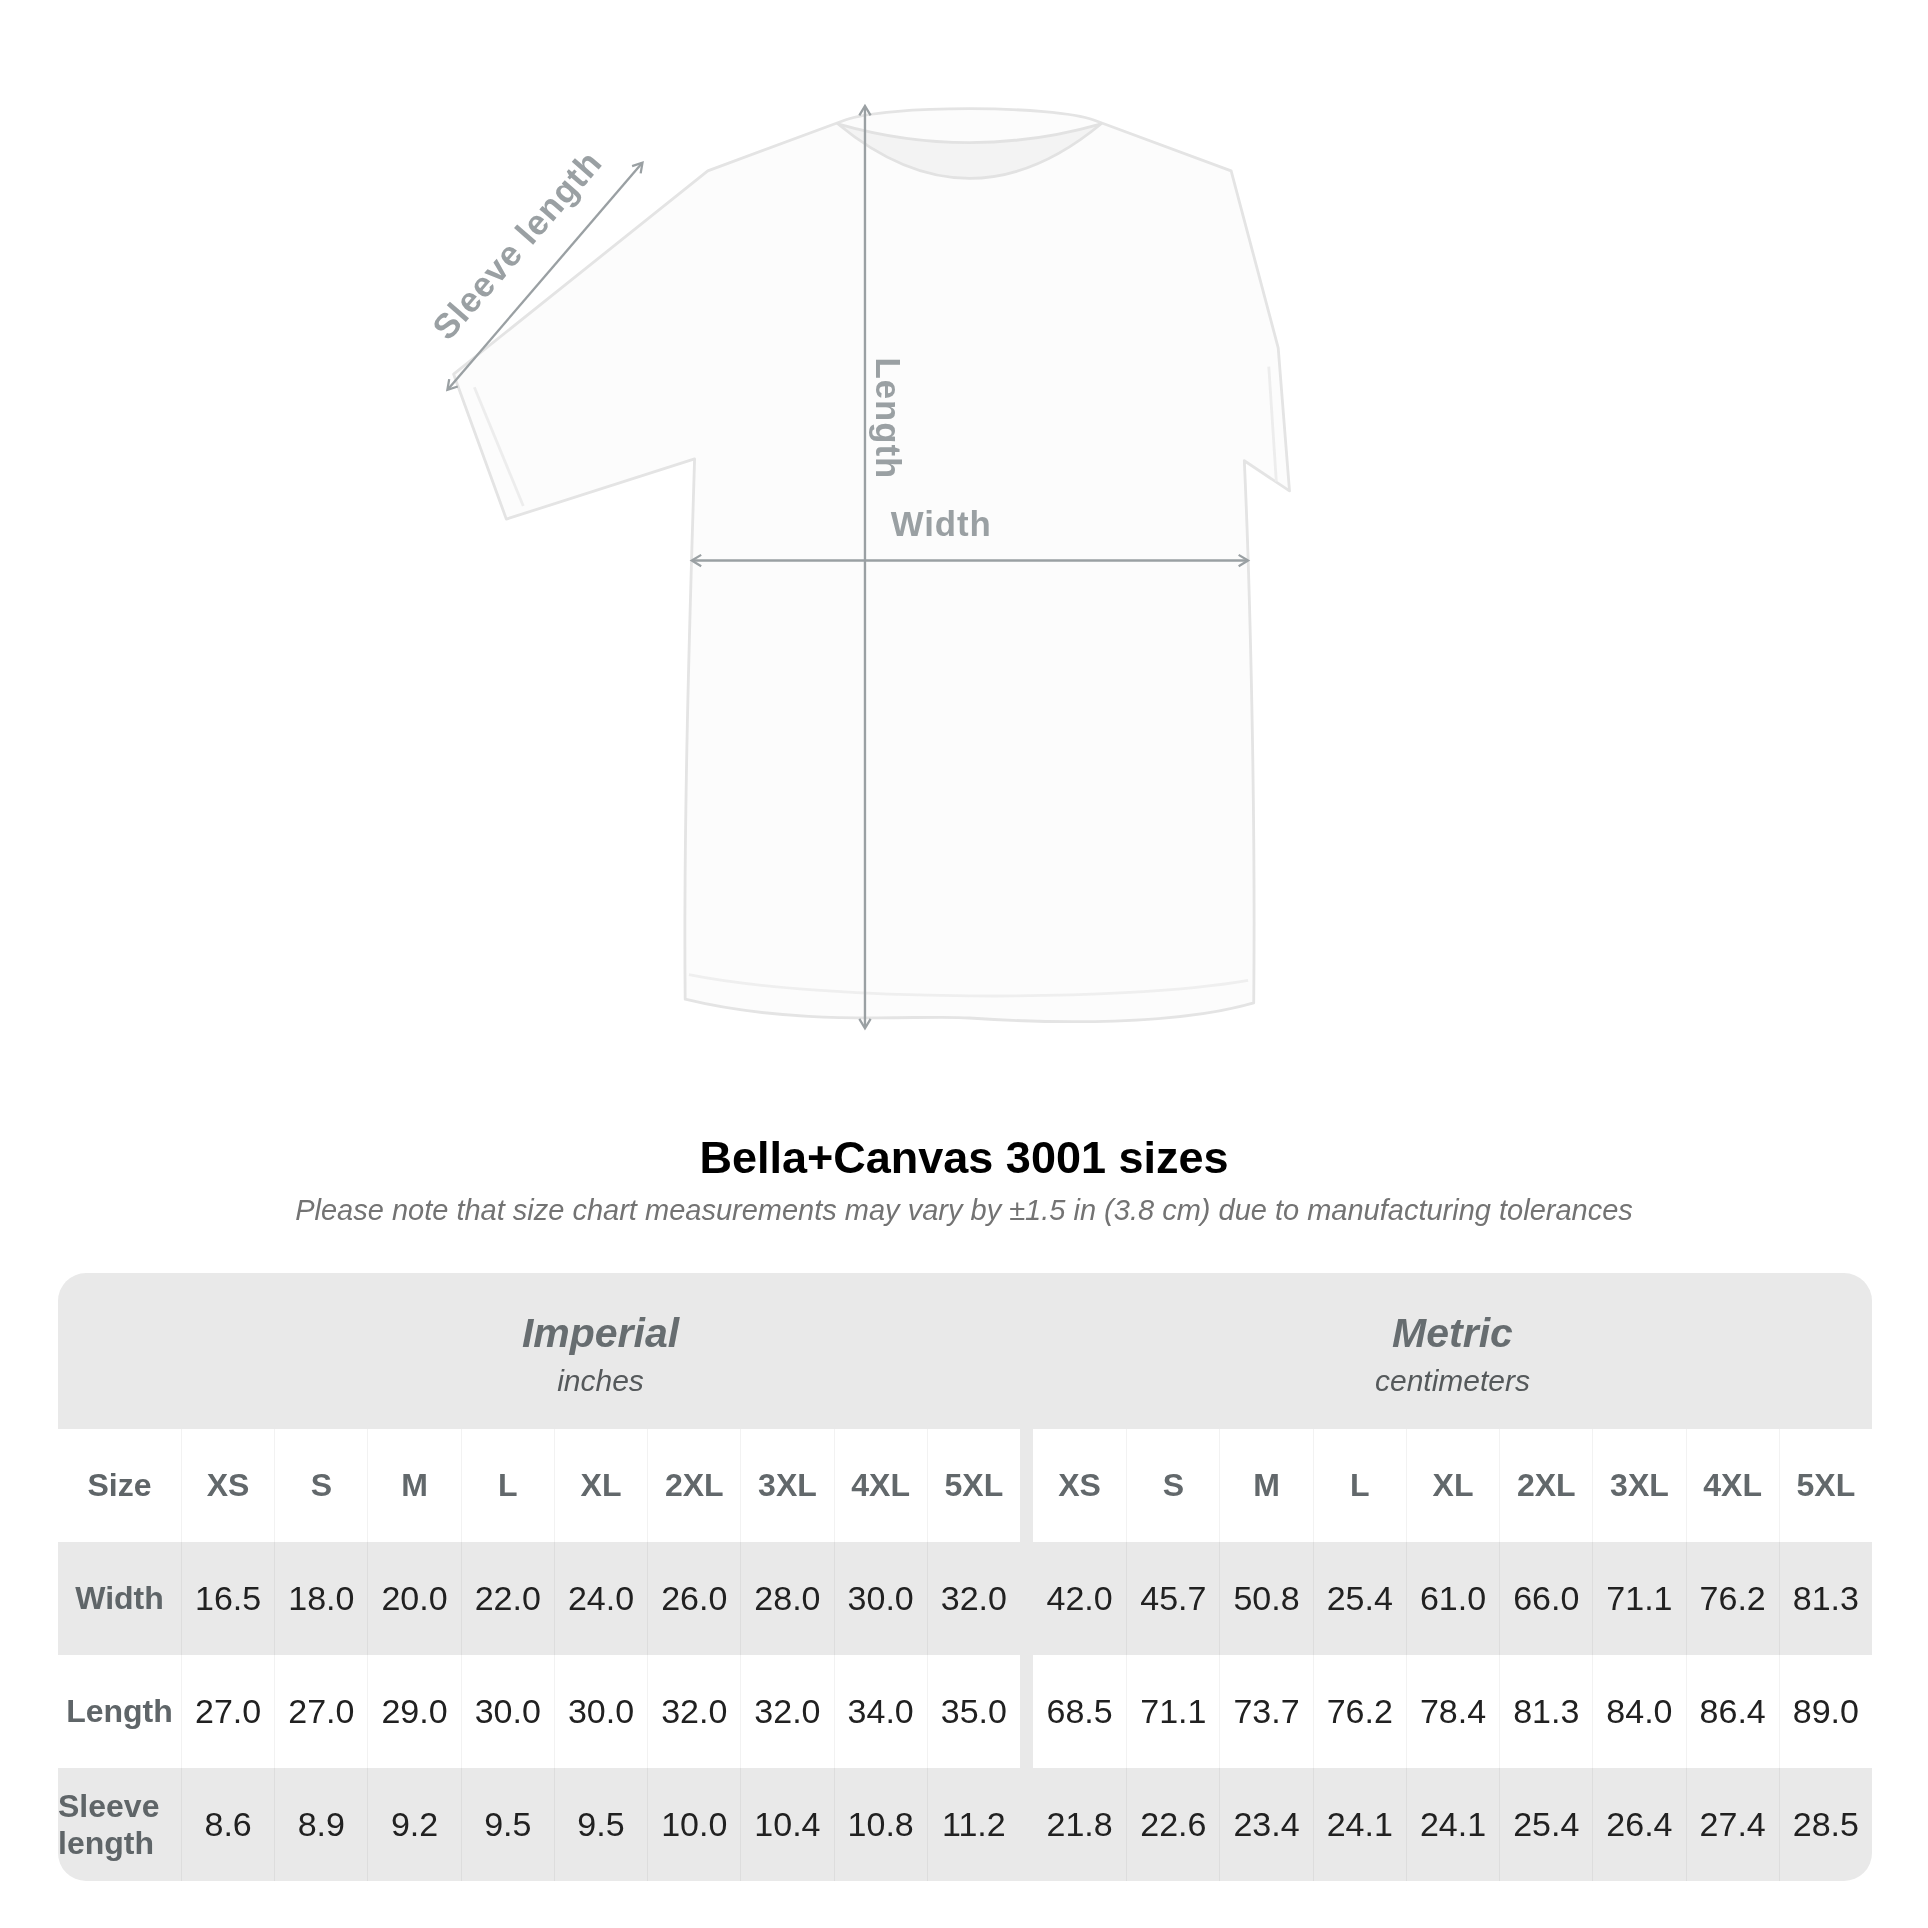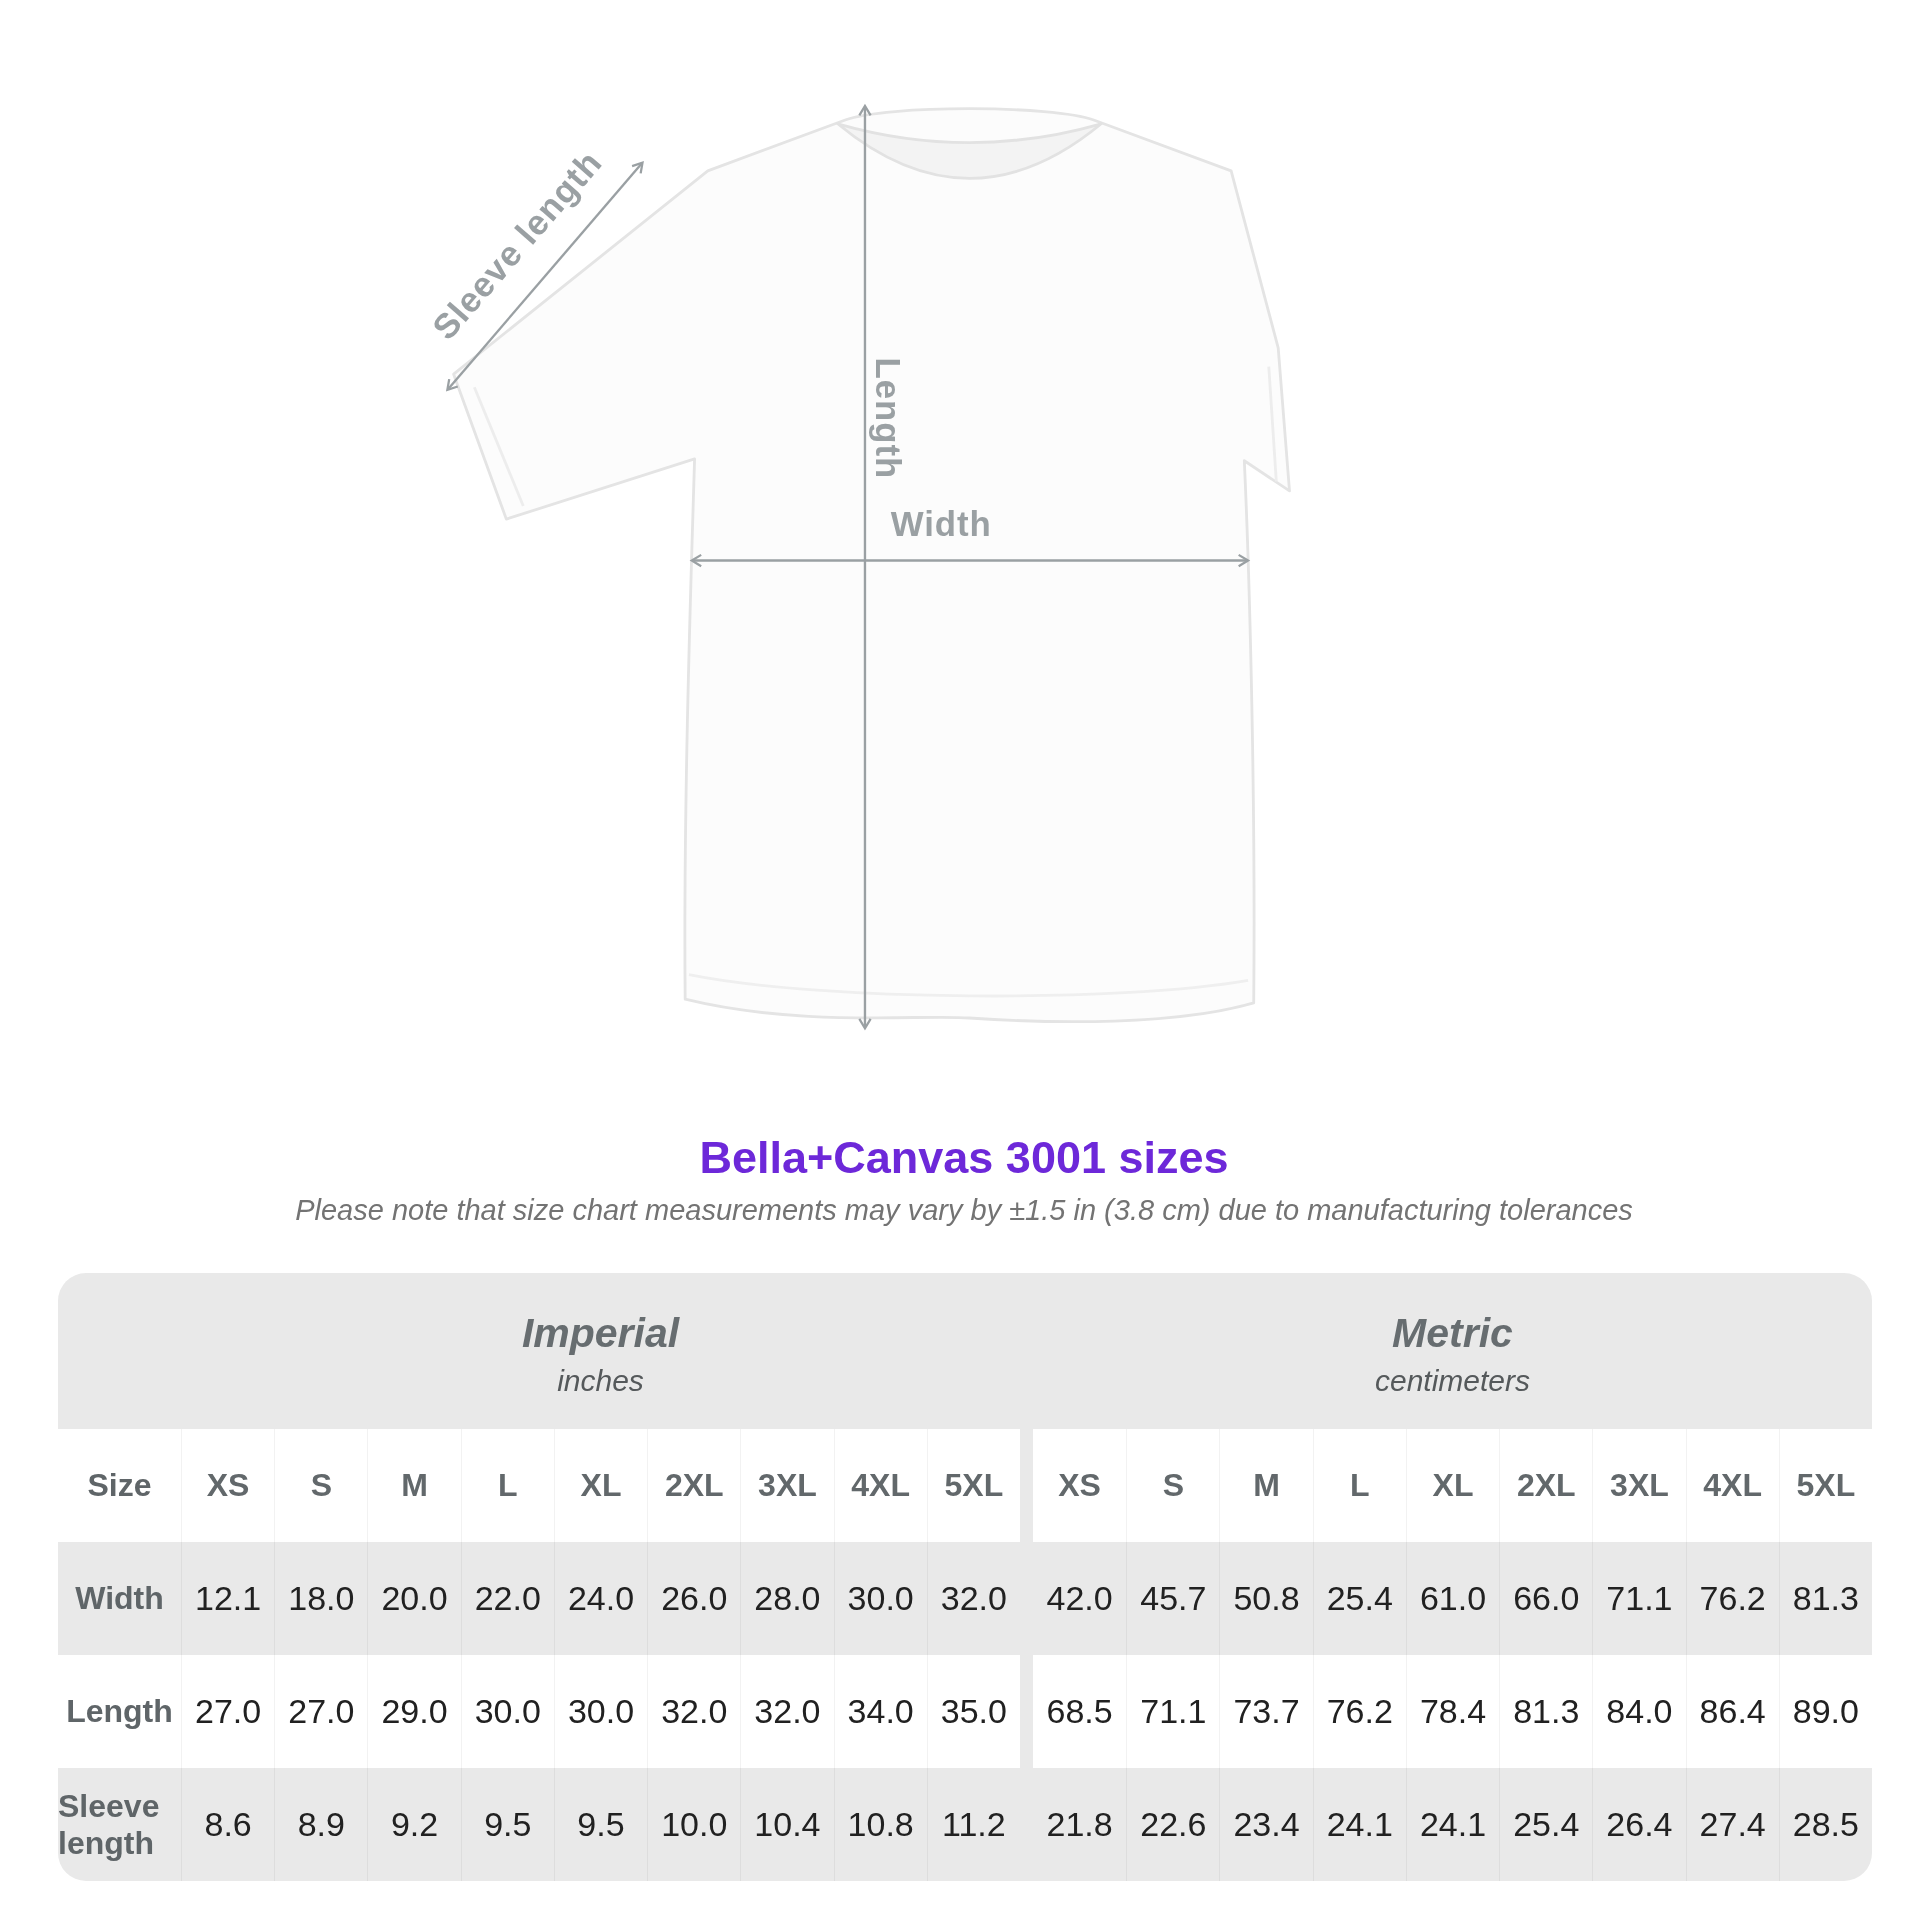--- a/index.html
+++ b/index.html
@@ -6,21 +6,21 @@
   body{
     width:1928px;height:1928px;position:relative;background:#ffffff;
     font-family:"Liberation Sans", sans-serif;overflow:hidden;
   }
   
   .diagram{position:absolute;left:395px;top:56px;width:923px;height:1026px;}
   .measure-text{fill:#9aa0a3;font-weight:bold;font-size:37px;letter-spacing:1px;}
   
   .page-title{
     position:absolute;top:1132px;left:0;width:100%;text-align:center;
-    font-size:45px;font-weight:bold;color:#6d28d9;
+    font-size:45px;font-weight:bold;color:#000000;
   }
   .page-subtitle{
     position:absolute;top:1194px;left:0;width:100%;text-align:center;
     font-size:29px;font-style:italic;color:#737373;
   }
   
   .size-table{
     position:absolute;left:58px;top:1273px;width:1814px;
     display:grid;
     grid-template-columns:123px repeat(9,1fr) 13px repeat(9,1fr);
@@ -111,21 +111,21 @@
     <div class="cell white colhead" style="grid-area: 2 / 12;">XS</div>
     <div class="cell white colhead vline" style="grid-area: 2 / 13;">S</div>
     <div class="cell white colhead vline" style="grid-area: 2 / 14;">M</div>
     <div class="cell white colhead vline" style="grid-area: 2 / 15;">L</div>
     <div class="cell white colhead vline" style="grid-area: 2 / 16;">XL</div>
     <div class="cell white colhead vline" style="grid-area: 2 / 17;">2XL</div>
     <div class="cell white colhead vline" style="grid-area: 2 / 18;">3XL</div>
     <div class="cell white colhead vline" style="grid-area: 2 / 19;">4XL</div>
     <div class="cell white colhead vline" style="grid-area: 2 / 20;">5XL</div>
     <div class="cell rowlbl" style="grid-area: 3 / 1;">Width</div>
-    <div class="cell val vline" style="grid-area: 3 / 2;">12.1</div>
+    <div class="cell val vline" style="grid-area: 3 / 2;">16.5</div>
     <div class="cell val vline" style="grid-area: 3 / 3;">18.0</div>
     <div class="cell val vline" style="grid-area: 3 / 4;">20.0</div>
     <div class="cell val vline" style="grid-area: 3 / 5;">22.0</div>
     <div class="cell val vline" style="grid-area: 3 / 6;">24.0</div>
     <div class="cell val vline" style="grid-area: 3 / 7;">26.0</div>
     <div class="cell val vline" style="grid-area: 3 / 8;">28.0</div>
     <div class="cell val vline" style="grid-area: 3 / 9;">30.0</div>
     <div class="cell val vline" style="grid-area: 3 / 10;">32.0</div>
     <div class="cell val" style="grid-area: 3 / 12;">42.0</div>
     <div class="cell val vline" style="grid-area: 3 / 13;">45.7</div>

